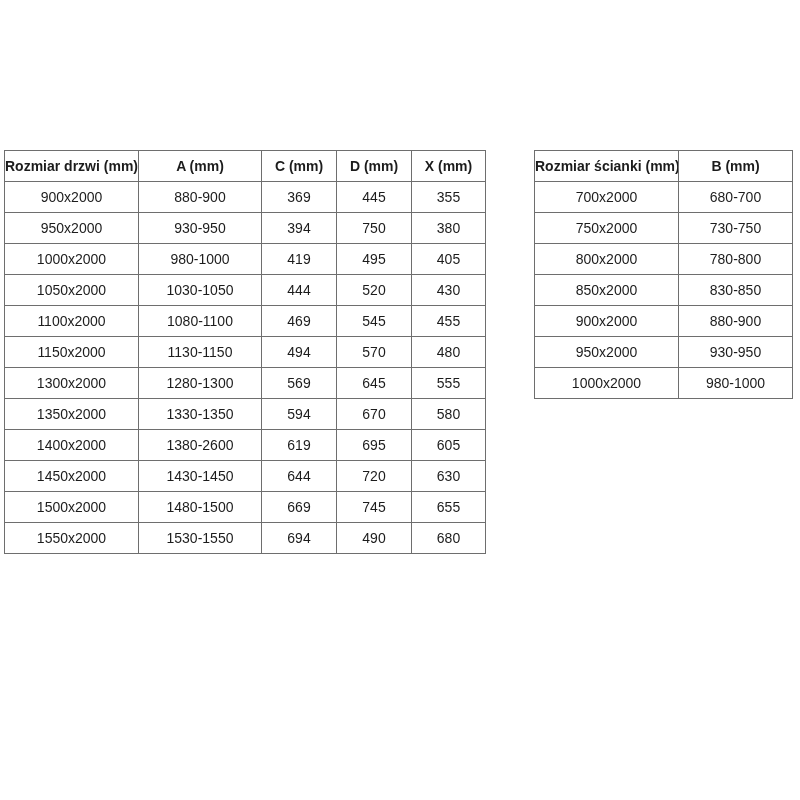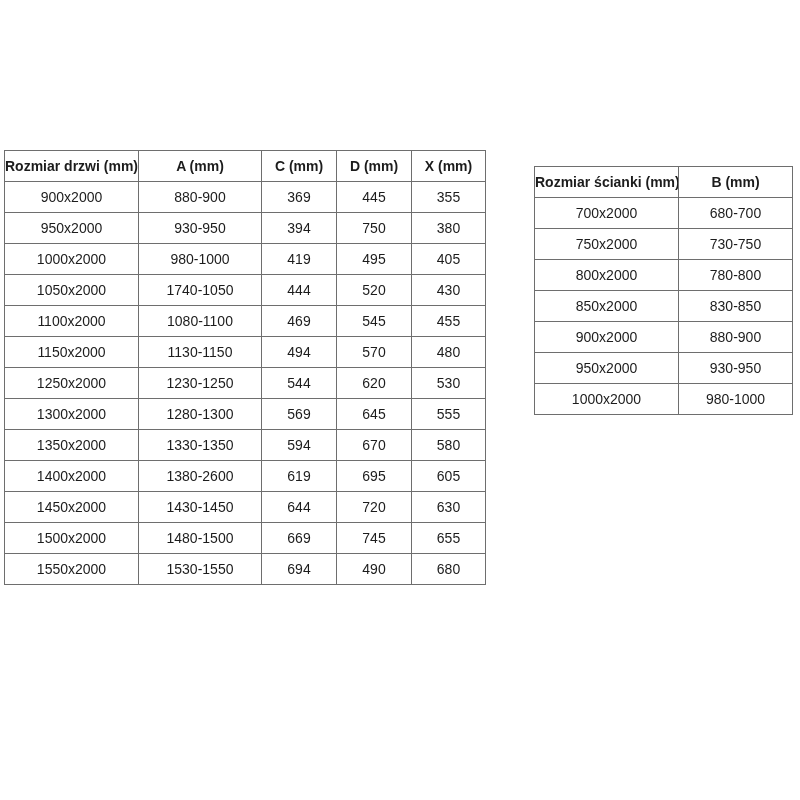--- a/index.html
+++ b/index.html
@@ -17,21 +17,21 @@
   }
   .page {
     position: relative;
     width: 800px;
     height: 617px;
     background: var(--bg-color);
     overflow: hidden;
   }
   .table-wrap { position: absolute; }
   #door-table-wrap  { left: 4px;   top: 150px; width: 481px; }
-  #wall-table-wrap  { left: 534px; top: 166px; width: 258px; }
+  #wall-table-wrap  { left: 534px; top: 150px; width: 258px; }
 
   table {
     border-collapse: collapse;
     table-layout: fixed;
     width: 100%;
   }
   th, td {
     border: 1px solid var(--border-color);
     height: 30px;
     text-align: center;
@@ -85,45 +85,38 @@
           </tr>
           <tr>
             <td>1000x2000</td>
             <td>980-1000</td>
             <td>419</td>
             <td>495</td>
             <td>405</td>
           </tr>
           <tr>
             <td>1050x2000</td>
-            <td>1740-1050</td>
+            <td>1030-1050</td>
             <td>444</td>
             <td>520</td>
             <td>430</td>
           </tr>
           <tr>
             <td>1100x2000</td>
             <td>1080-1100</td>
             <td>469</td>
             <td>545</td>
             <td>455</td>
           </tr>
           <tr>
             <td>1150x2000</td>
             <td>1130-1150</td>
             <td>494</td>
             <td>570</td>
             <td>480</td>
-          </tr>
-          <tr>
-            <td>1250x2000</td>
-            <td>1230-1250</td>
-            <td>544</td>
-            <td>620</td>
-            <td>530</td>
           </tr>
           <tr>
             <td>1300x2000</td>
             <td>1280-1300</td>
             <td>569</td>
             <td>645</td>
             <td>555</td>
           </tr>
           <tr>
             <td>1350x2000</td>

